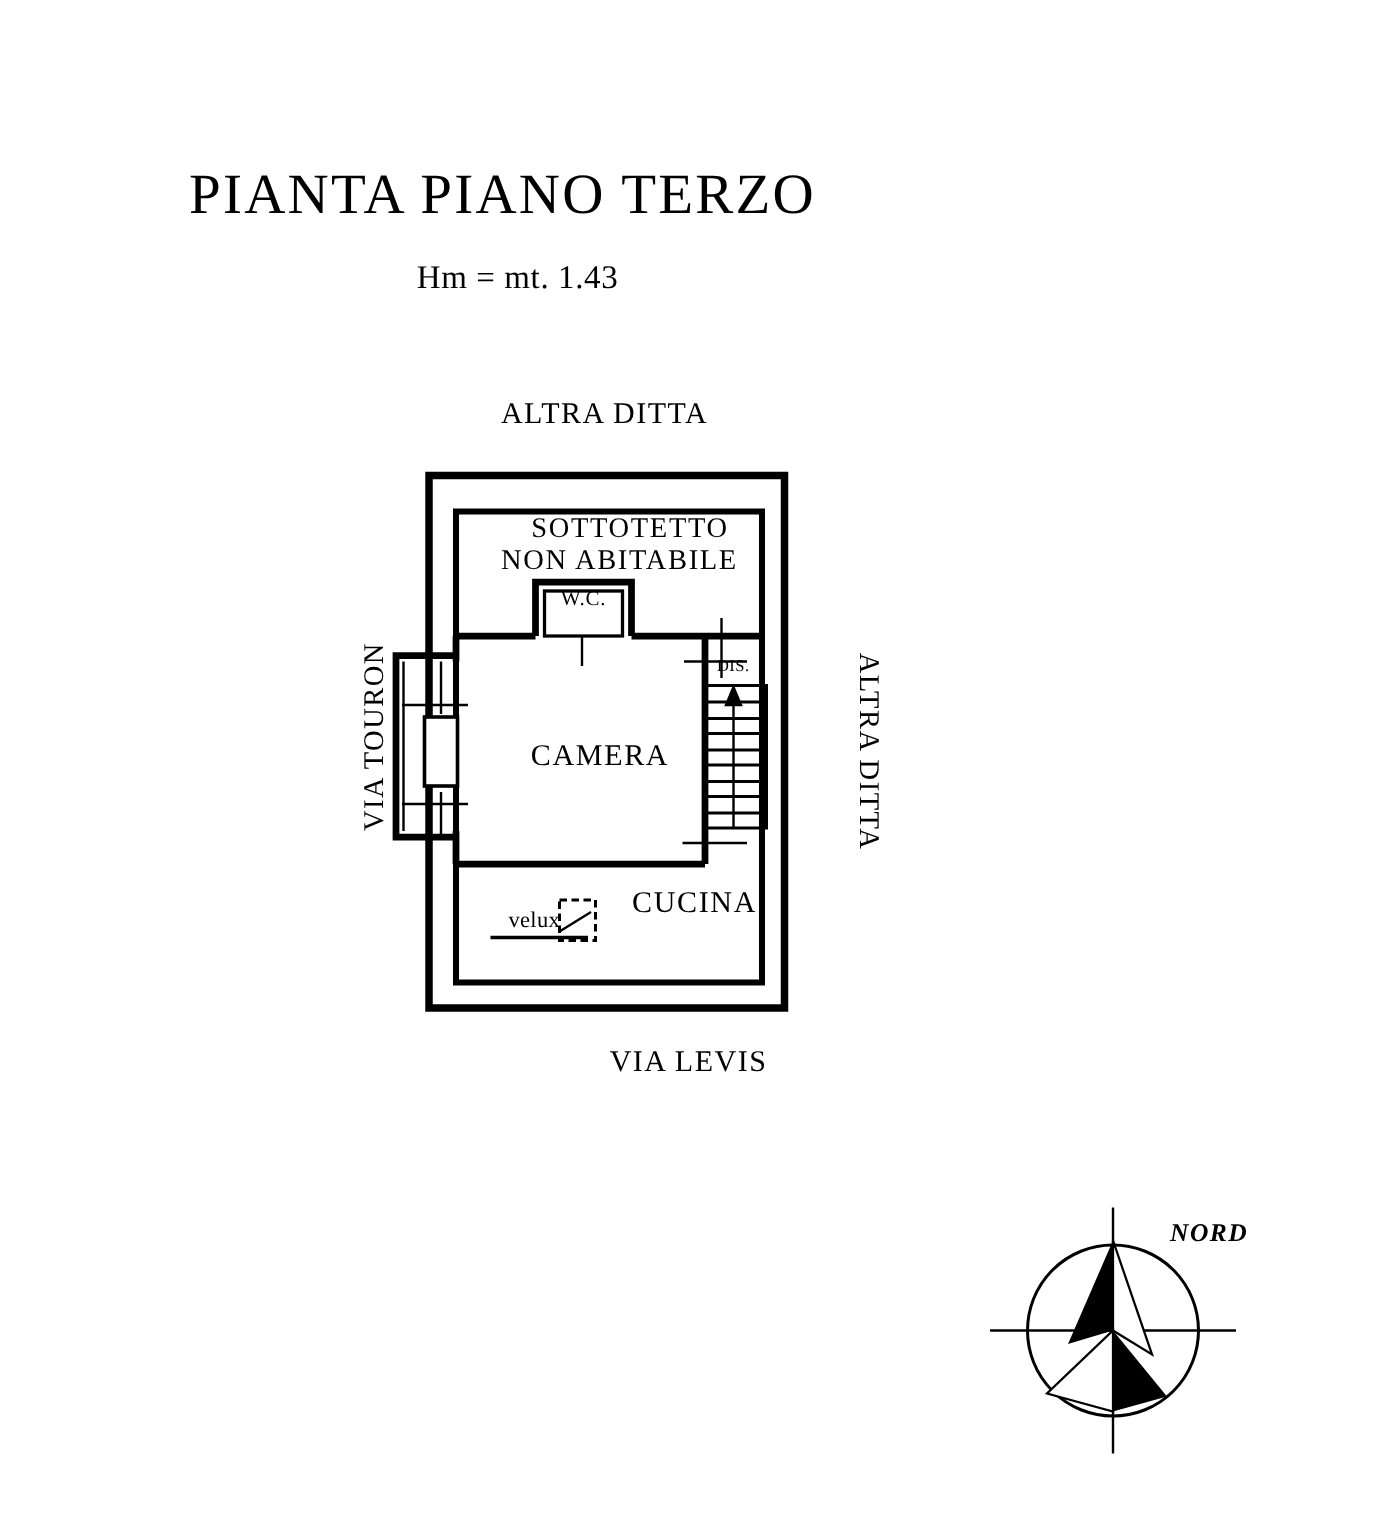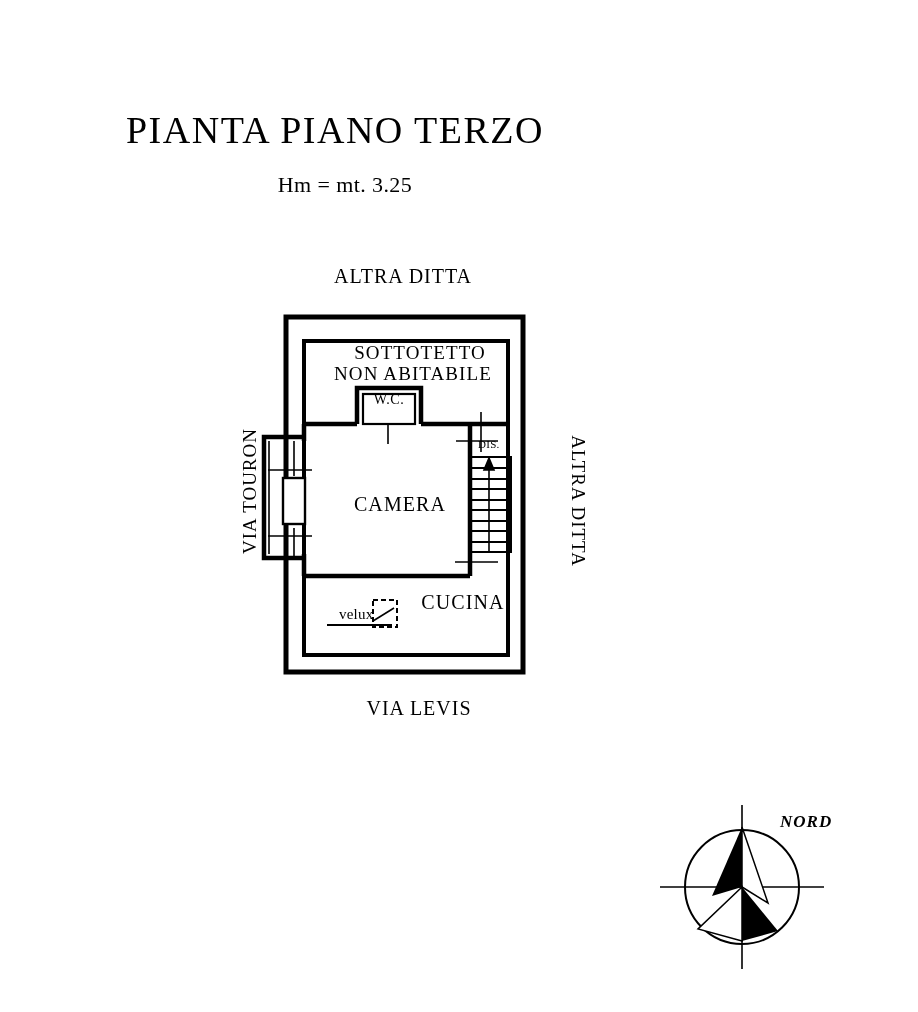--- a/index.html
+++ b/index.html
@@ -54,20 +54,21 @@
     text-align: center;
     font-size: 20px;
     letter-spacing: 1px;
   }
   #lbl-bottom {
     left: 0; top: 697px;
     width: 838px;
     text-align: center;
     font-size: 20px;
     letter-spacing: 1px;
+    padding-left: 40px;
   }
   #lbl-left {
     left: 150px;
     top: 480px;
     width: 200px;
     text-align: center;
     font-size: 19px;
     letter-spacing: 1px;
     transform: rotate(-90deg);
     transform-origin: 50% 50%;
@@ -111,21 +112,21 @@
     letter-spacing: 1px;
   }
 </style>
 </head>
 <body>
 
 <div id="sheet">
 
   <div class="txt" id="title">PIANTA PIANO TERZO</div>
 
-  <div class="txt" id="subtitle">Hm = mt. 3.25</div>
+  <div class="txt" id="subtitle">Hm = mt. 1.43</div>
 
   <div class="txt" id="lbl-top">ALTRA DITTA</div>
 
   <div class="txt" id="lbl-bottom">VIA LEVIS</div>
 
   <div class="txt" id="lbl-left">VIA TOURON</div>
 
   <div class="txt" id="lbl-right">ALTRA DITTA</div>
 
   <svg class="plan" viewBox="0 0 918 1012">

